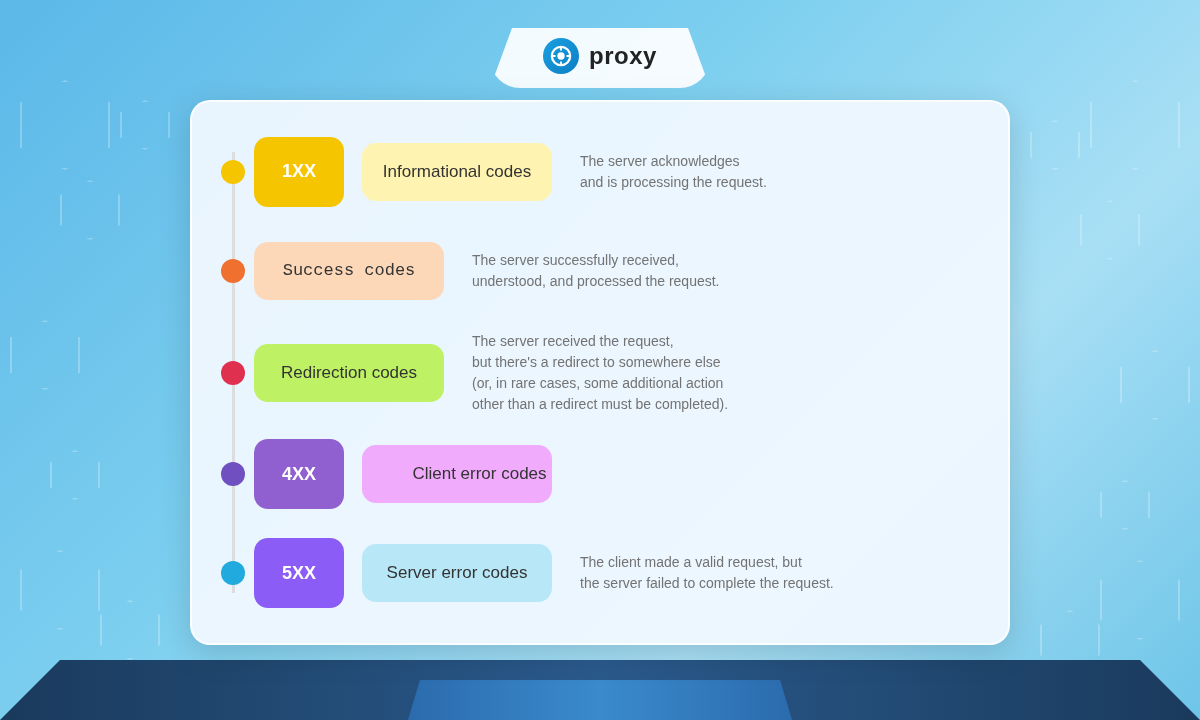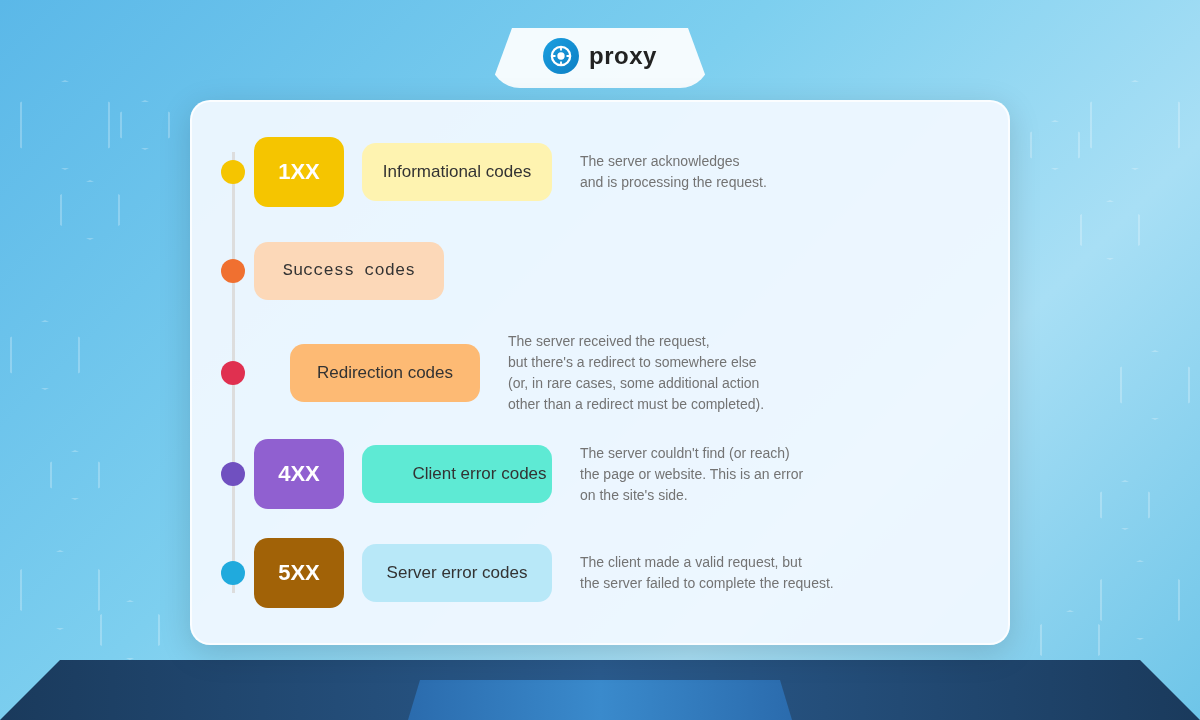--- a/index.html
+++ b/index.html
@@ -153,21 +153,21 @@
       left: 9px;
     }
 
     .code-box {
       width: 90px;
       height: 70px;
       border-radius: 14px;
       display: flex;
       align-items: center;
       justify-content: center;
-      font-size: 22px;
+      font-size: 18px;
       font-weight: 700;
       flex-shrink: 0;
       color: white;
     }
 
     .label-box {
       flex: 0 0 190px;
       height: 58px;
       border-radius: 14px;
       display: flex;
@@ -193,30 +193,30 @@
     .row-1 .label-box { background: #fef3b0; }
 
     
     .row-2 .dot { background: #f07030; }
     .row-2 .code-box { background: #f07030; }
     .row-2 .label-box { background: #fcd8b8; font-family: Liberation Mono, monospace; }
 
     
     .row-3 .dot { background: #e03050; }
     .row-3 .code-box { background: #e85070; }
-    .row-3 .label-box { background: #fdba74; margin-left: 36px; }
+    .row-3 .label-box { background: #bef264; }
 
     
     .row-4 .dot { background: #7050c0; }
     .row-4 .code-box { background: #9060d0; }
-    .row-4 .label-box { background: #5eead4; padding-left: 45px; }
+    .row-4 .label-box { background: #f0abfc; padding-left: 45px; }
 
     
     .row-5 .dot { background: #20aadd; }
-    .row-5 .code-box { background: #a16207; }
+    .row-5 .code-box { background: #8b5cf6; }
     .row-5 .label-box { background: #b8e8f8; }
   </style>
 </head>
 <body>
 
 <div class="hex-bg">
   <div class="hex" style="top:80px; left:20px; width:90px; height:90px;"></div>
   <div class="hex" style="top:180px; left:60px; width:60px; height:60px;"></div>
   <div class="hex" style="top:320px; left:10px; width:70px; height:70px;"></div>
   <div class="hex" style="top:450px; left:50px; width:50px; height:50px;"></div>
@@ -263,39 +263,39 @@
         <span>Informational codes</span>
       </div>
       <div class="description">The server acknowledges<br>and is processing the request.</div>
     </div>
 
     <div class="row row-2">
       <div class="dot"></div>
       <div class="label-box">
         <span>Success codes</span>
       </div>
+      <div class="description">The server successfully received,<br>understood, and processed the request.</div>
     </div>
 
     <div class="row row-3">
       <div class="dot"></div>
       <div class="label-box">
         <span>Redirection codes</span>
       </div>
       <div class="description">The server received the request,<br>but there's a redirect to somewhere else<br>(or, in rare cases, some additional action<br>other than a redirect must be completed).</div>
     </div>
 
     <div class="row row-4">
       <div class="dot"></div>
       <div class="code-box">
         <span>4XX</span>
       </div>
       <div class="label-box">
         <span>Client error codes</span>
       </div>
-      <div class="description">The server couldn't find (or reach)<br>the page or website. This is an error<br>on the site's side.</div>
     </div>
 
     <div class="row row-5">
       <div class="dot"></div>
       <div class="code-box">
         <span>5XX</span>
       </div>
       <div class="label-box">
         <span>Server error codes</span>
       </div>

